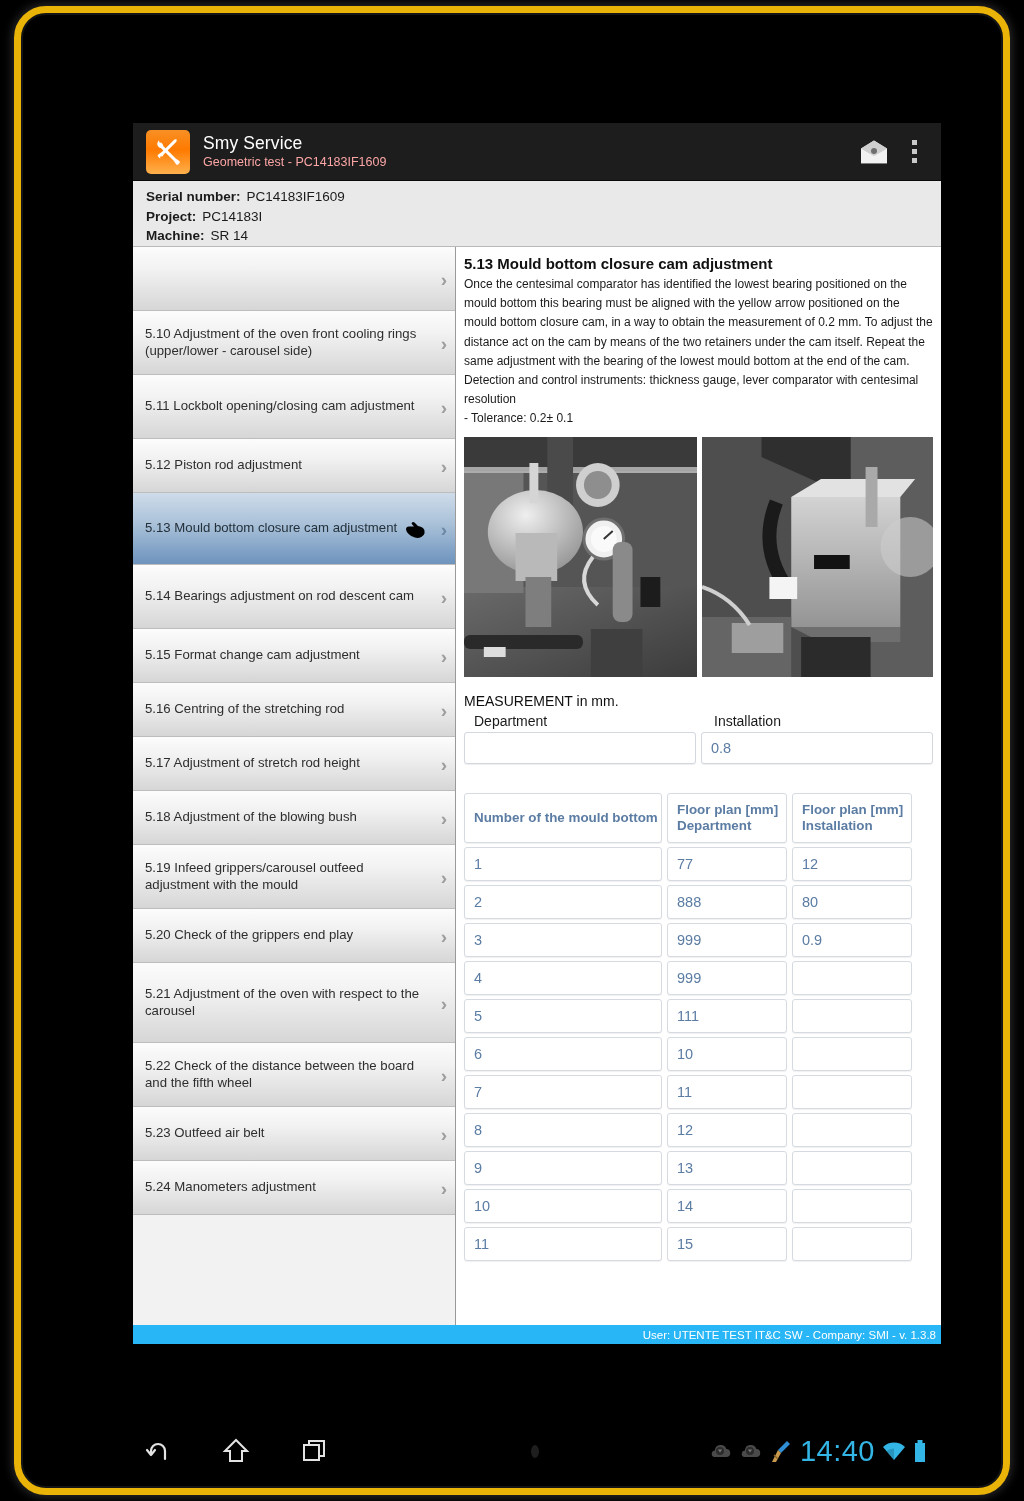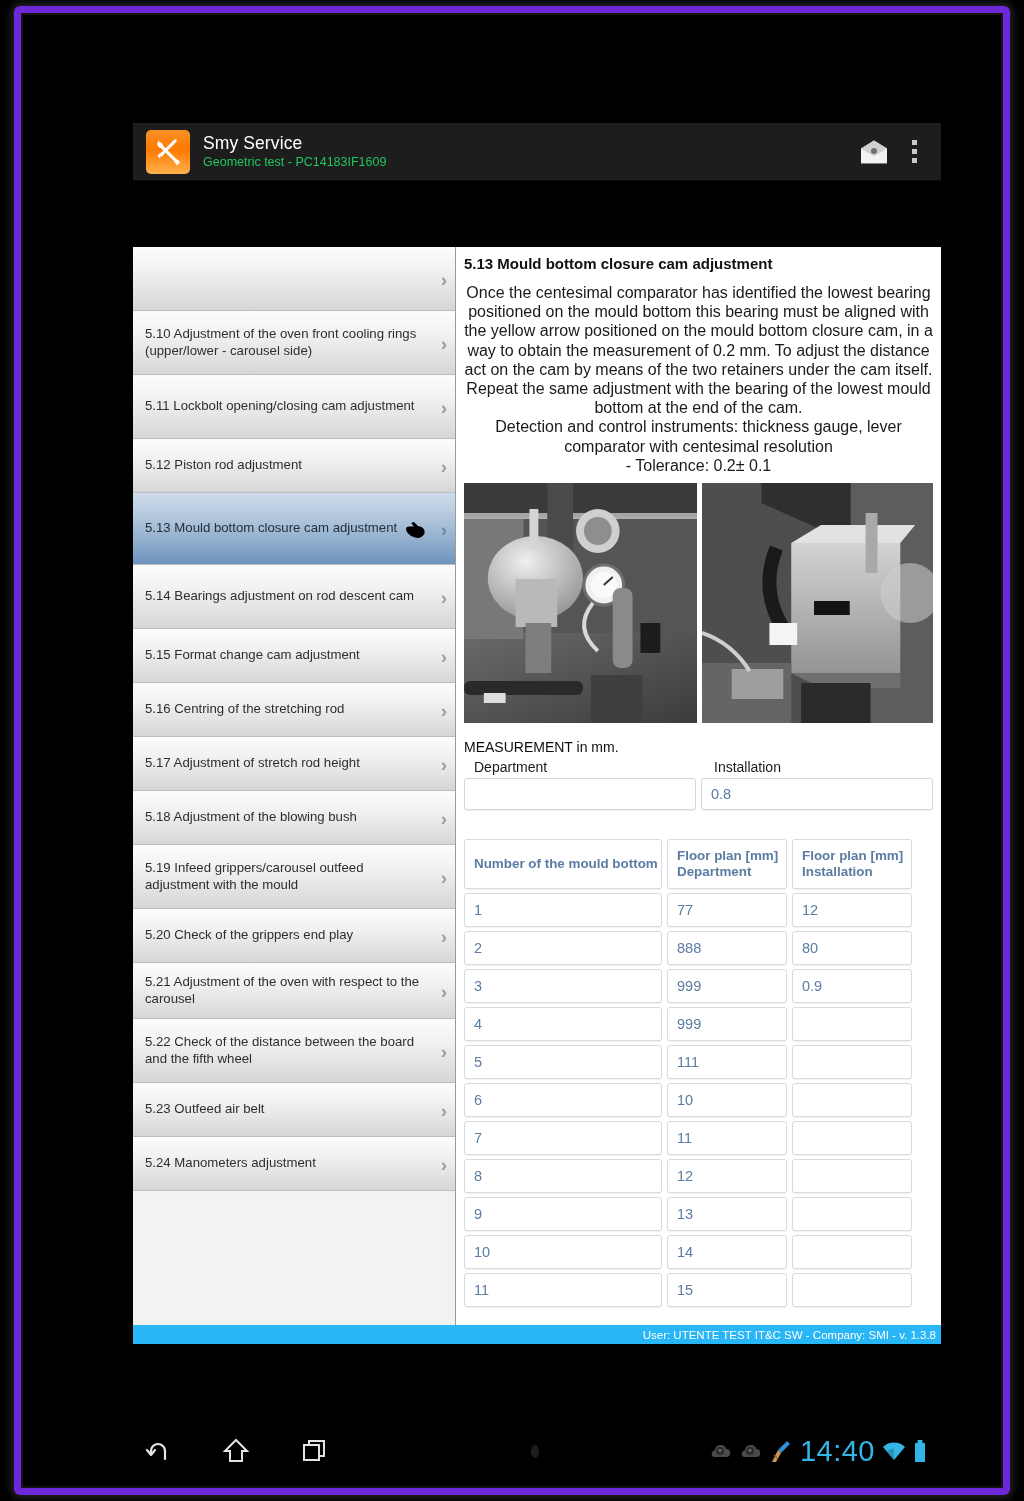--- a/index.html
+++ b/index.html
@@ -7,23 +7,23 @@
     width: 1024px; height: 1501px;
     background: #000;
     font-family: "Liberation Sans", sans-serif;
     overflow: hidden;
   }
 
   
   #tablet-frame {
     position: absolute; left: 14px; top: 6px;
     width: 996px; height: 1489px;
-    border-radius: 6px;
+    border-radius: 32px;
     background: #000;
-    border: 7px solid #6d28d9;
+    border: 7px solid #eab308;
     box-shadow: inset 0 0 0 2px #141414, 0 0 10px 2px #2b2b2b;
   }
   #screen-area {
     position: absolute; left: 98px; top: 104px;
     width: 824px; height: 1300px;
     background: #000;
     overflow: hidden;
   }
 
   
@@ -37,21 +37,21 @@
   #app-icon {
     width: 44px; height: 44px; margin-left: 13px;
     border-radius: 5px;
     background: linear-gradient(180deg, #f79025 0%, #ff7a00 45%, #ffb14d 100%);
     display: flex; align-items: center; justify-content: center;
     flex: none;
   }
   #app-icon svg { width: 32px; height: 32px; }
   .titles { margin-left: 13px; line-height: 1.05; }
   #app-title { color: #fff; font-size: 17.5px; letter-spacing: .1px; }
-  #app-subtitle { color: #22c55e; font-size: 12.5px; margin-top: 3px; }
+  #app-subtitle { color: #fca5a5; font-size: 12.5px; margin-top: 3px; }
   .bar-actions { margin-left: auto; display: flex; align-items: center; }
   #mail-icon { width: 46px; height: 46px; display:flex; align-items:center; justify-content:center; }
   #mail-icon svg { width: 30px; height: 26px; }
   #overflow-button {
     width: 34px; height: 46px; margin-right: 10px;
     display: flex; flex-direction: column; align-items: center; justify-content: center; gap: 4px;
   }
   #overflow-button i { width: 5px; height: 5px; background: #c9c9c9; display:block; }
 
   
@@ -102,21 +102,21 @@
     position: absolute; right: 28px; top: 50%; transform: translateY(-50%);
     width: 22px; height: 20px;
   }
 
   
   #detail-pane {
     flex: 1 1 auto; background: #fff; position: relative;
     padding: 7px 8px 0 8px; overflow: hidden;
   }
   #detail-title { font-size: 15px; font-weight: bold; color: #111; line-height: 20px; }
-  #detail-body { font-size: 16px; color: #1a1a1a; line-height: 19.2px; margin-top: 9px; white-space: pre-line; text-align: center; }
+  #detail-body { font-size: 12px; color: #1a1a1a; line-height: 19.2px; margin-top: 1px; white-space: pre-line; }
   #photo-row { display: flex; gap: 5px; margin-top: 8px; }
   .photo { height: 240px; background: #2a2a2a; position: relative; overflow: hidden; }
   .photo.left { width: 235px; }
   .photo.right { width: 233px; }
   .photo svg { display: block; width: 100%; height: 100%; }
 
   #meas-title { margin-top: 16px; font-size: 14px; color: #0f0f0f; }
   #meas-labels { display: flex; margin-top: 4px; padding-left: 10px; }
   #meas-labels span { font-size: 14px; color: #1a1a1a; }
   .lbl-dept { width: 240px; }
@@ -196,20 +196,31 @@
           </svg>
         </div>
         <div id="overflow-button">
           <i></i>
           <i></i>
           <i></i>
         </div>
       </div>
     </div>
 
+    <div id="info-strip">
+      <div class="info-line">
+        <b>Serial number:</b><span class="val">PC14183IF1609</span>
+      </div>
+      <div class="info-line">
+        <b>Project:</b><span class="val">PC14183I</span>
+      </div>
+      <div class="info-line">
+        <b>Machine:</b><span class="val">SR 14</span>
+      </div>
+    </div>
 
     <div id="content-split">
 
       <div id="section-list">
           <div class="list-item" style="height: 64px;">
             <span class="chev">›</span>
           </div>
           <div class="list-item" style="height: 64px;">
             <span>5.10 Adjustment of the oven front cooling rings (upper/lower - carousel side)</span>
             <span class="chev">›</span>
@@ -250,21 +261,21 @@
             <span class="chev">›</span>
           </div>
           <div class="list-item" style="height: 64px;">
             <span>5.19 Infeed grippers/carousel outfeed adjustment with the mould</span>
             <span class="chev">›</span>
           </div>
           <div class="list-item" style="height: 54px;">
             <span>5.20 Check of the grippers end play</span>
             <span class="chev">›</span>
           </div>
-          <div class="list-item" style="height: 56px;">
+          <div class="list-item" style="height: 80px;">
             <span>5.21 Adjustment of the oven with respect to the carousel</span>
             <span class="chev">›</span>
           </div>
           <div class="list-item" style="height: 64px;">
             <span>5.22 Check of the distance between the board and the fifth wheel</span>
             <span class="chev">›</span>
           </div>
           <div class="list-item" style="height: 54px;">
             <span>5.23 Outfeed air belt</span>
             <span class="chev">›</span>

